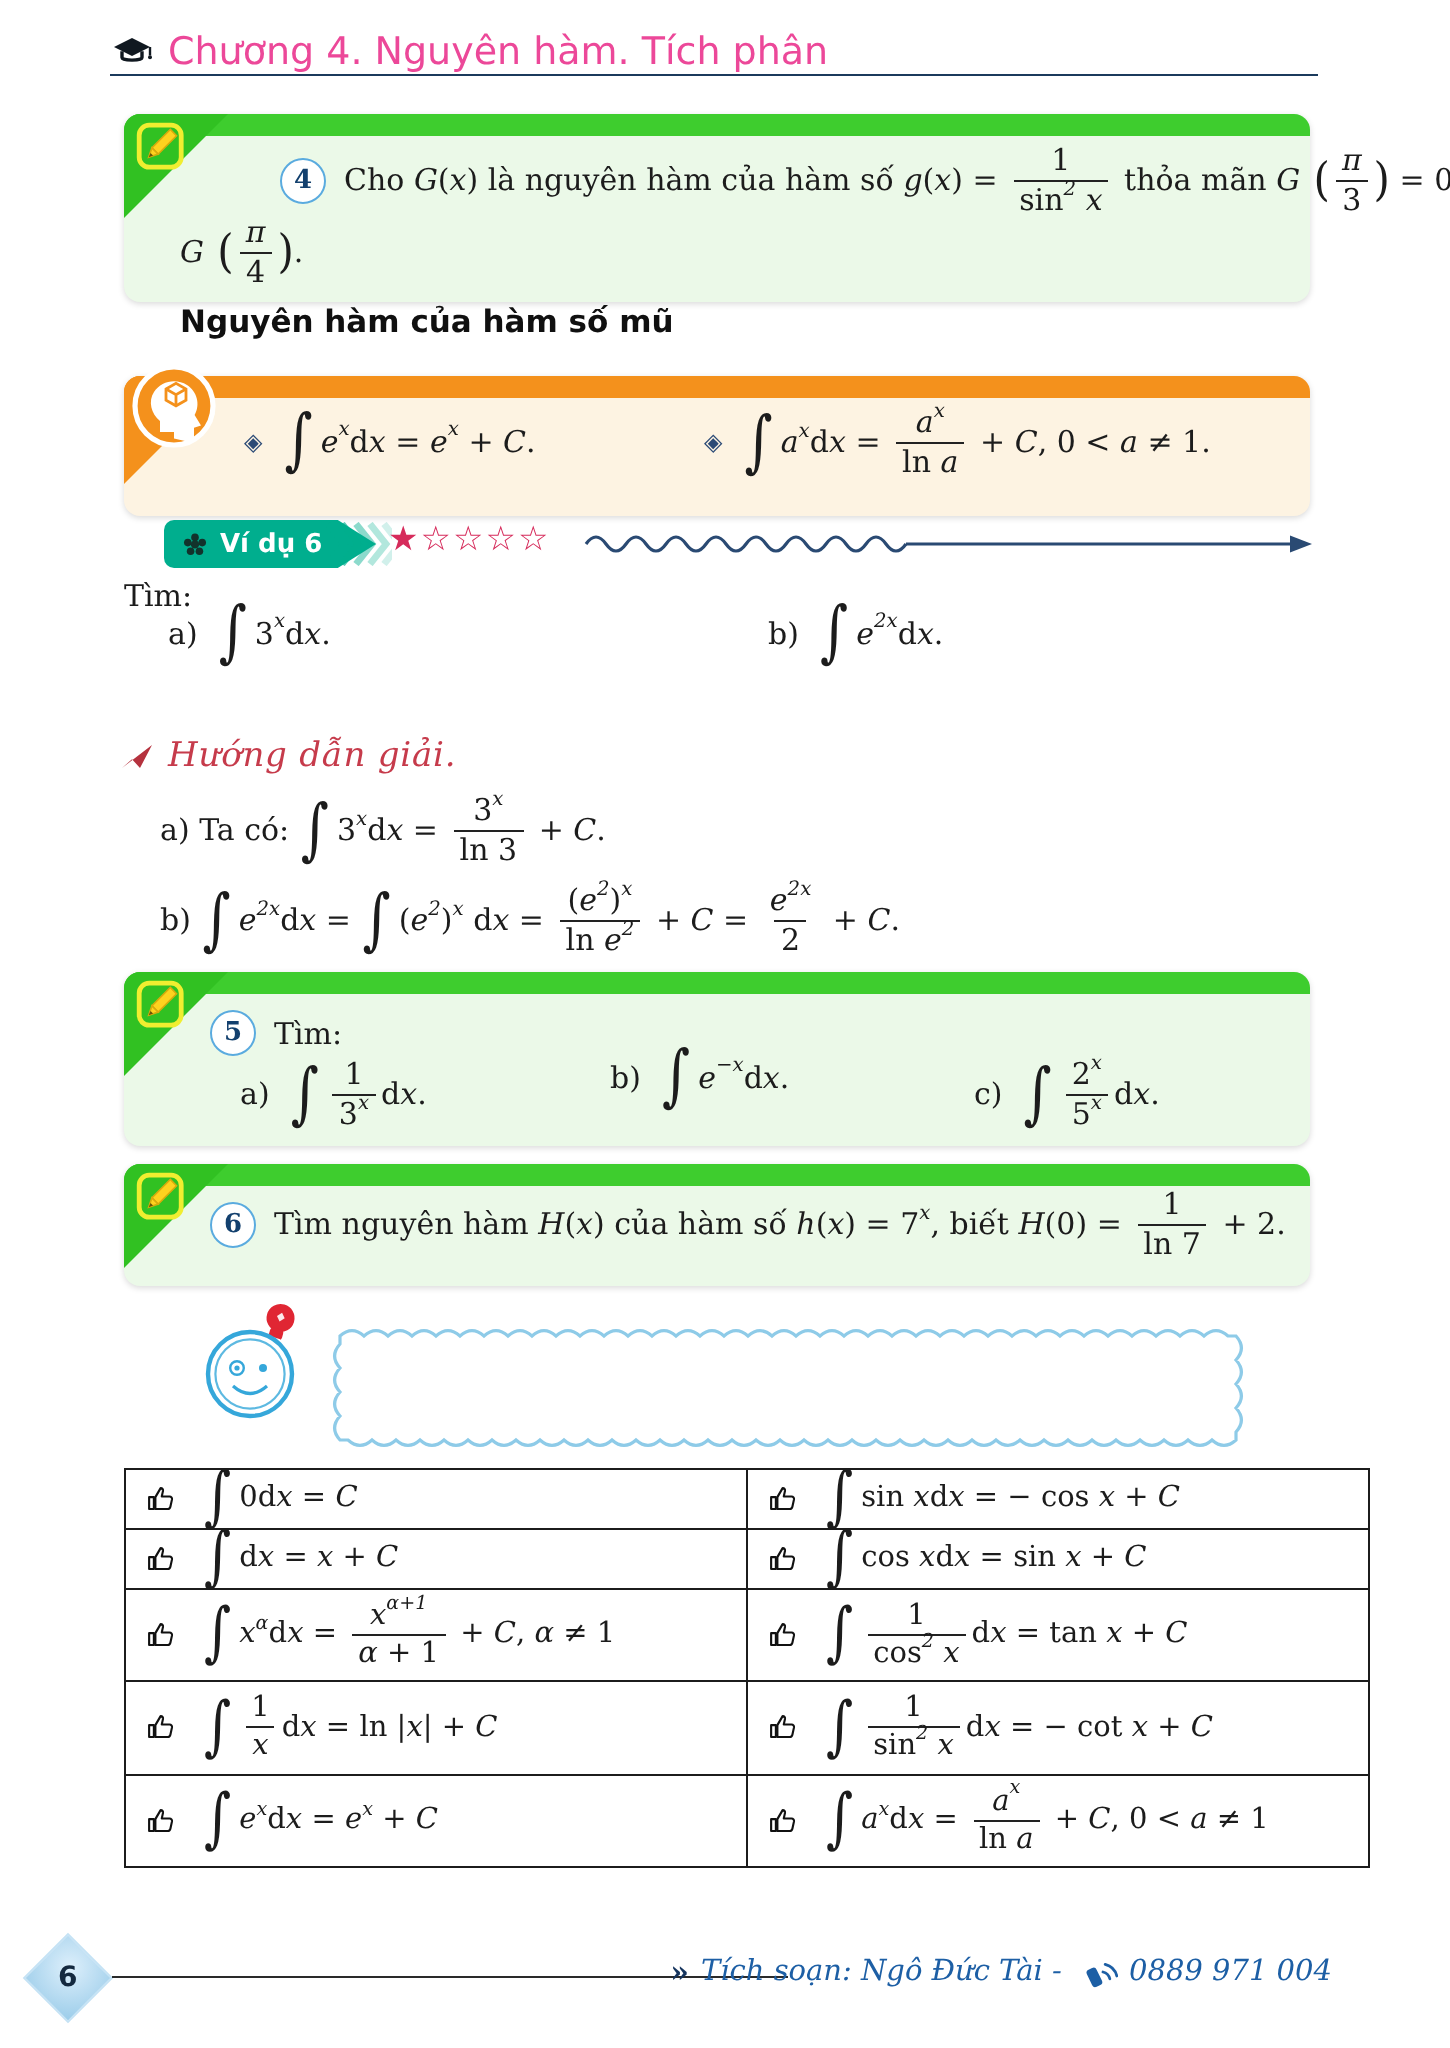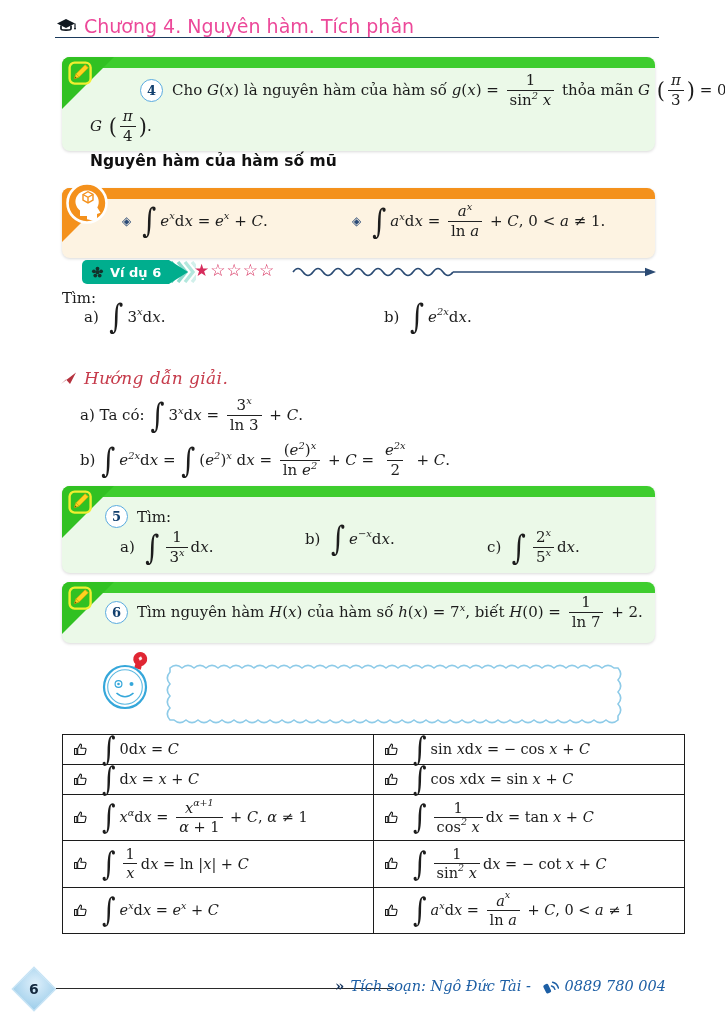--- a/index.html
+++ b/index.html
@@ -394,16 +394,16 @@
   <div id="footer-line"></div>
   <div id="credit">
     <span class="gg">»</span>
     <span class="credit-text">Tích soạn: Ngô Đức Tài - </span>
     <span style="line-height:0;">
       <svg width="17" height="17" viewBox="0 0 17 17">
         <rect x="2.5" y="6" width="5.4" height="9.4" rx="1.7" fill="#1d5fa5" transform="rotate(-26 5.2 10.7)"></rect>
         <path d="M9.5 8 a4.5 4.5 0 0 1 3.4 3.4 M10.6 4.2 a8 8 0 0 1 5.8 5.8" fill="none" stroke="#1d5fa5" stroke-width="1.4" stroke-linecap="round"></path>
       </svg>
     </span>
-    <span class="credit-text">0889 780 004</span>
+    <span class="credit-text">0889 971 004</span>
   </div>
 
 </div>
 
 </body></html>

